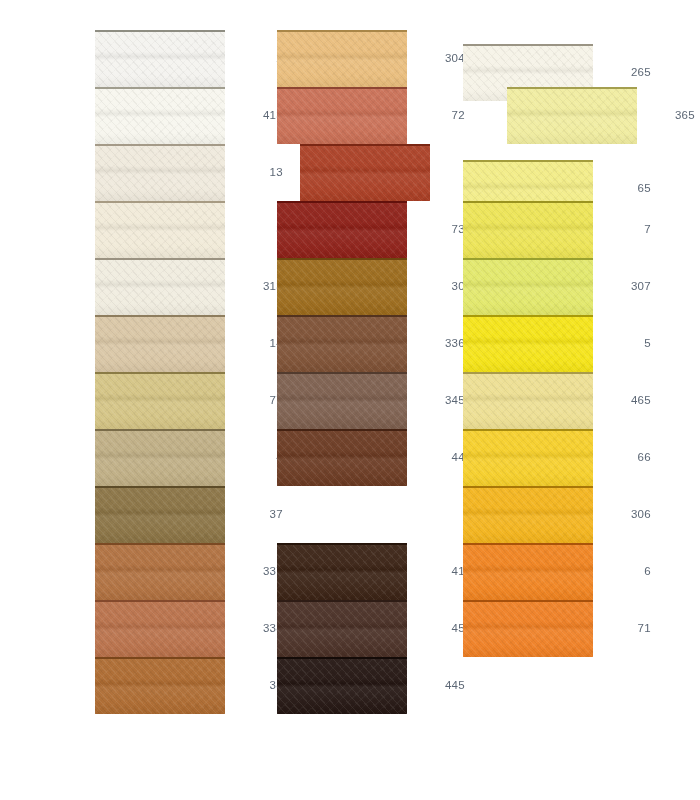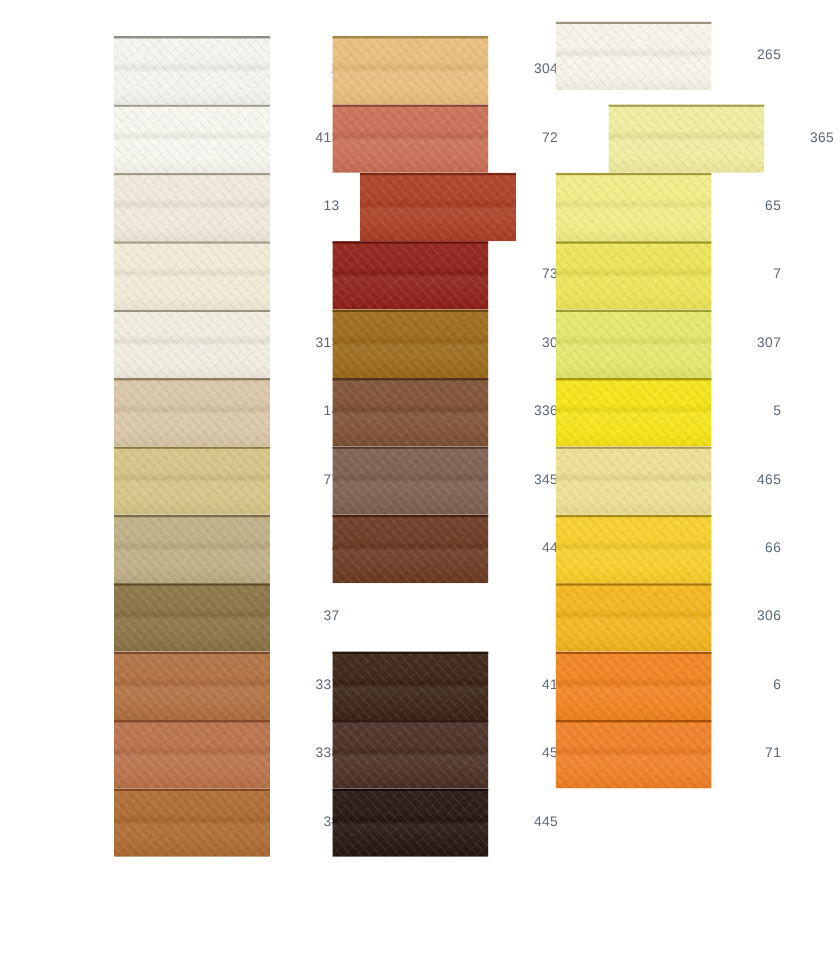--- a/index.html
+++ b/index.html
@@ -335,39 +335,39 @@
         <div class="swatch-chip" title="445">
           <div class="swatch-fill" style="background: rgb(36, 22, 18);"></div>
           <div class="swatch-texture"></div>
           <div class="swatch-sheen"></div>
           <div class="swatch-edge" style="background: rgb(20, 11, 8);"></div>
         </div>
         <div class="swatch-label">445</div>
       </div>
     </div>
     <div class="swatch-column" style="left: 463px;">
-      <div class="swatch-row" style="top: 18px;">
+      <div class="swatch-row" style="top: 44px;">
         <div class="swatch-chip" title="265">
           <div class="swatch-fill" style="background: rgb(246, 243, 231);"></div>
           <div class="swatch-texture"></div>
           <div class="swatch-sheen"></div>
           <div class="swatch-edge" style="background: rgb(154, 148, 132);"></div>
         </div>
         <div class="swatch-label">265</div>
       </div>
       <div class="swatch-row" style="top: 87px; margin-left: 44px;">
         <div class="swatch-chip" title="365">
           <div class="swatch-fill" style="background: rgb(240, 236, 159);"></div>
           <div class="swatch-texture"></div>
           <div class="swatch-sheen"></div>
           <div class="swatch-edge" style="background: rgb(164, 159, 79);"></div>
         </div>
         <div class="swatch-label">365</div>
       </div>
-      <div class="swatch-row" style="top: 144px;">
+      <div class="swatch-row" style="top: 160px;">
         <div class="swatch-chip" title="65">
           <div class="swatch-fill" style="background: rgb(242, 236, 134);"></div>
           <div class="swatch-texture"></div>
           <div class="swatch-sheen"></div>
           <div class="swatch-edge" style="background: rgb(163, 156, 60);"></div>
         </div>
         <div class="swatch-label">65</div>
       </div>
       <div class="swatch-row" style="top: 201px;">
         <div class="swatch-chip" title="7">

